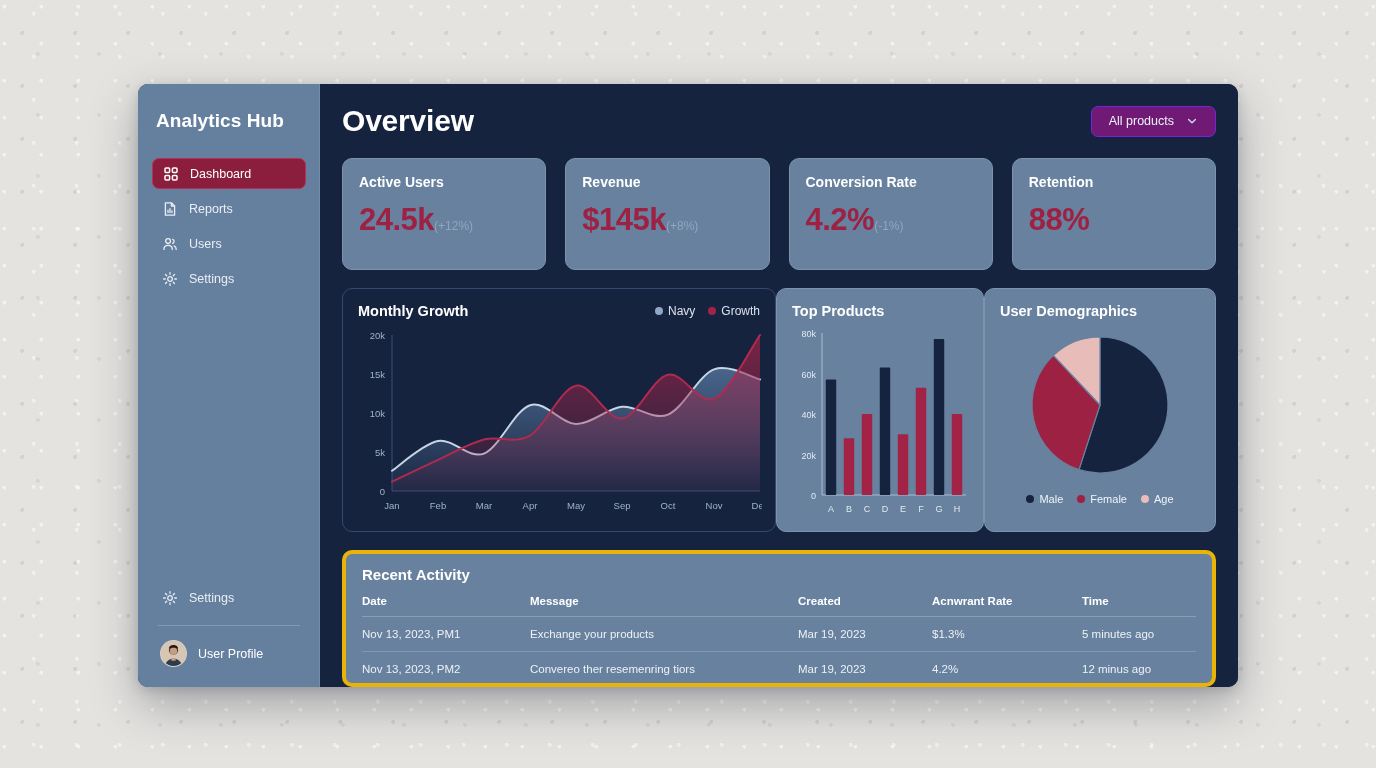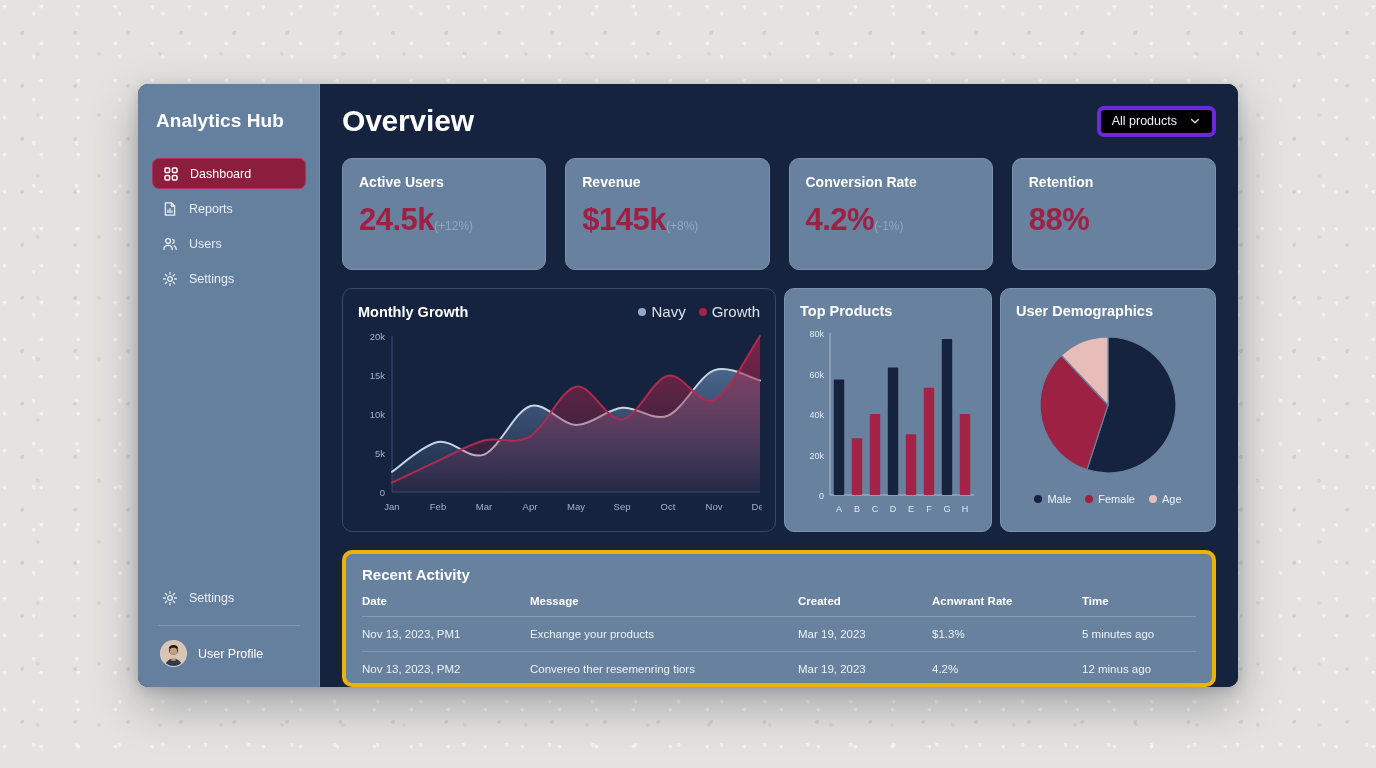--- a/index.html
+++ b/index.html
@@ -135,24 +135,24 @@
     color: #ffffff;
     font-size: 30px;
     font-weight: bold;
     letter-spacing: -.2px;
   }
   .filter-select {
     display: flex;
     align-items: center;
     gap: 12px;
     height: 31px;
-    padding: 0 11px;
+    padding: 0 17px;
     border-radius: 7px;
-    border: 4px solid #6d28d9;
-    background: #000000;
+    border: 1px solid #6d28d9;
+    background: #701a75;
     color: #eef2f7;
     font-size: 12.5px;
     cursor: pointer;
   }
   .filter-select .chev { display:block; width: 12px; height: 12px; }
 
   
   .kpi-row {
     display: grid;
     grid-template-columns: repeat(4, 1fr);
@@ -182,21 +182,21 @@
   }
   .kpi-delta {
     color: #8fa7c0;
     font-size: 12px;
   }
 
   
   .chart-row {
     display: grid;
     grid-template-columns: 434px 208px 1fr;
-    gap: 8px;
+    gap: 0;
     margin-bottom: 18px;
   }
 
   .panel {
     border-radius: 10px;
     padding: 14px 15px 12px 15px;
     overflow: hidden;
   }
   .panel.dark {
     background: #16233f;
@@ -213,21 +213,21 @@
     margin-bottom: 8px;
   }
   .panel-title {
     color: #ffffff;
     font-size: 14.5px;
     font-weight: bold;
   }
   .legend { display: flex; align-items: center; gap: 13px; }
   .legend-item { display: flex; align-items: center; gap: 5px; }
   .legend-dot { width: 8px; height: 8px; border-radius: 50%; display: block; }
-  .legend-label { color: #d9e2ec; font-size: 15px; }
+  .legend-label { color: #d9e2ec; font-size: 12px; }
 
   .legend.bottom { justify-content: center; gap: 14px; margin-top: 6px; }
   .legend.bottom .legend-label { color: #f0f4f8; font-size: 11px; }
 
   svg.plot { display: block; }
 
   
   .table-panel {
     background: #67819f;
     border: 4px solid #eab308;

